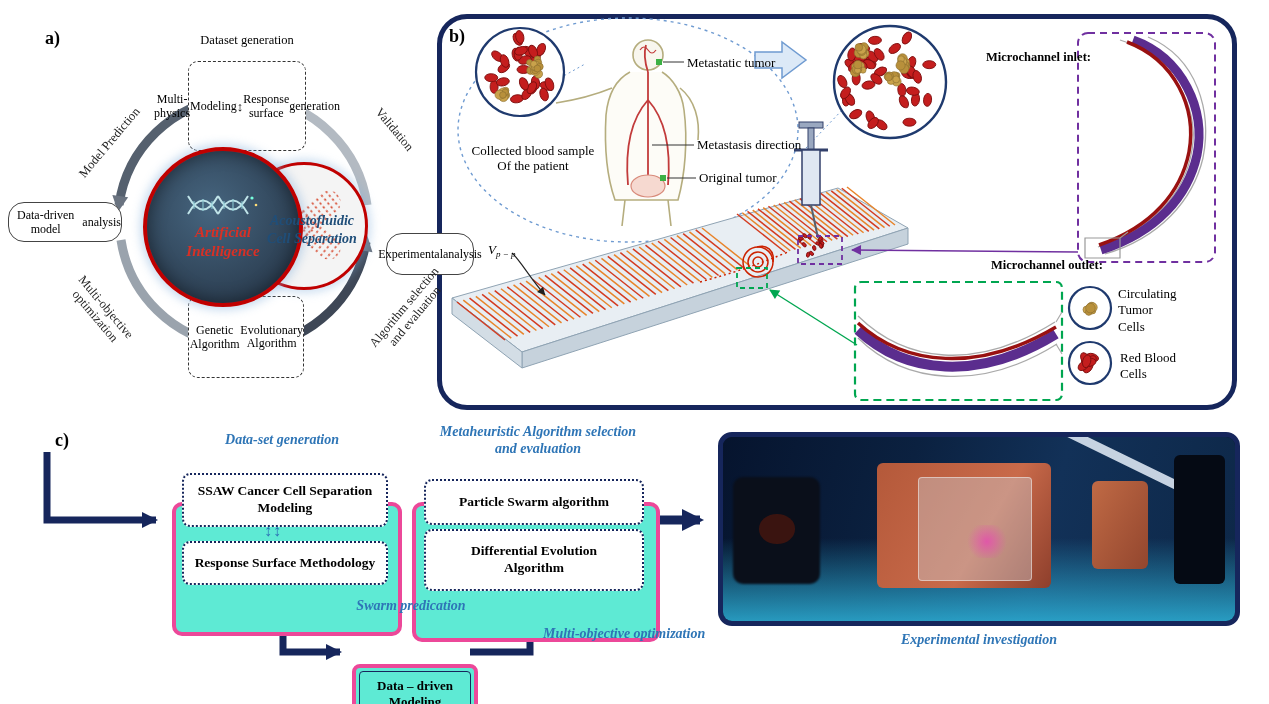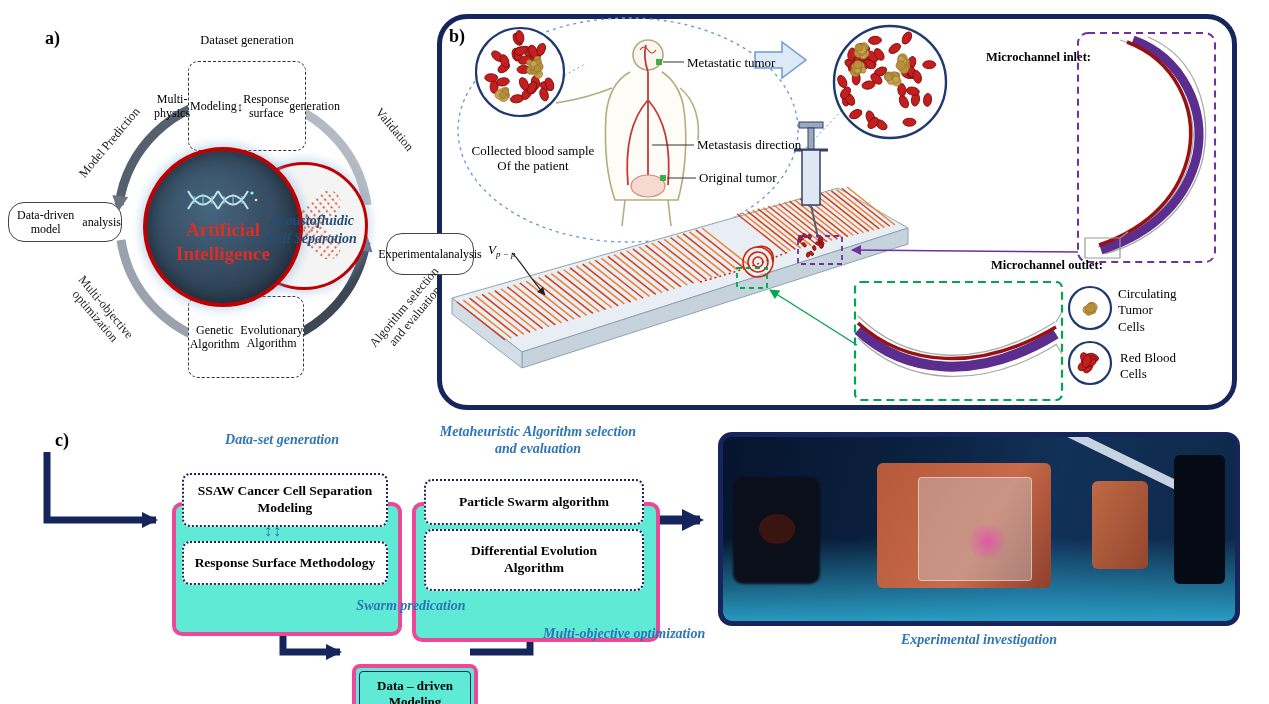--- a/index.html
+++ b/index.html
@@ -29,21 +29,21 @@
         align-items:center;justify-content:center;text-align:center;font-size:12px;line-height:1.2;}
   .dashed{border:1.5px dashed #333;border-radius:10px;}
   .solidbox{border:1.2px solid #444;border-radius:16px;}
   .updown{font-size:13px;line-height:1;}
 
   
   .ai-circle{position:absolute;z-index:2;left:143px;top:147px;width:152px;height:152px;border-radius:50%;
     background:radial-gradient(circle at 42% 38%, #46657f, #2b3d50 75%);
     border:4px solid #c00000;box-shadow:0 0 10px 3px rgba(130,175,220,.45), inset 0 0 18px rgba(0,0,0,.45);
     display:flex;flex-direction:column;align-items:center;justify-content:center;}
-  .ai-text{color:#d93025;font-weight:bold;font-size:19px;text-align:center;line-height:1.25;}
+  .ai-text{color:#d93025;font-weight:bold;font-style:italic;font-size:15px;text-align:center;line-height:1.25;}
   .ac-circle{position:absolute;z-index:2;left:240px;top:162px;width:122px;height:122px;border-radius:50%;
     background:#f4f4f4;border:3px solid #c00000;overflow:hidden;
     box-shadow:0 0 10px 3px rgba(130,175,220,.4);}
   .ac-band{position:absolute;left:12px;top:48px;width:94px;height:24px;border-radius:12px;
     background-image:radial-gradient(#d43b1f 1.2px, transparent 1.4px);background-size:6px 5px;opacity:.85;}
   .ac-text{position:absolute;z-index:3;left:262px;top:212px;width:100px;text-align:center;
     color:#1f4e79;font-weight:bold;font-style:italic;font-size:14px;line-height:1.25;}
 
   
   .cap{position:absolute;z-index:3;color:#2e75b6;font-weight:bold;font-style:italic;

